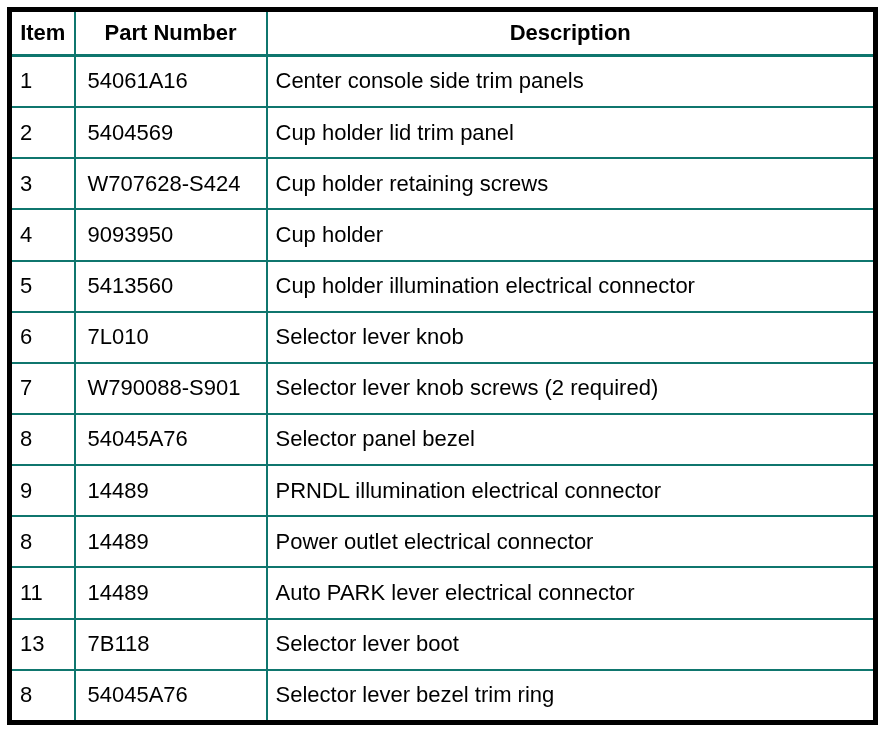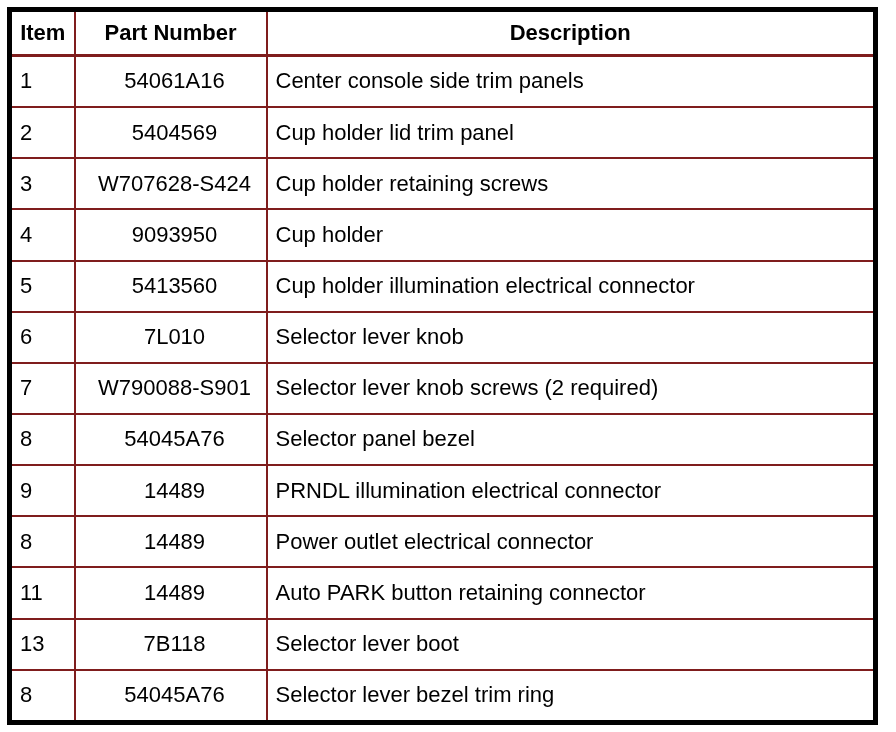--- a/index.html
+++ b/index.html
@@ -21,21 +21,21 @@
     height: 718px;
     margin: 7px 0 0 7px;
     border: 5px solid #000000;
     background: #ffffff;
   }
   table.parts-table col.col-item { width: 65px; }
   table.parts-table col.col-part { width: 192px; }
   table.parts-table col.col-desc { width: auto; }
   table.parts-table th,
   table.parts-table td {
-    border: 2px solid #7f1d1d;
+    border: 2px solid #0f766e;
     font-size: 22px;
     line-height: 1.1;
     color: #000000;
     vertical-align: middle;
     white-space: nowrap;
     overflow: hidden;
     padding: 0 4px 0 8px;
   }
   table.parts-table thead th {
     font-weight: bold;
@@ -44,21 +44,20 @@
     border-bottom-width: 3px;
     padding: 0 2px;
   }
   table.parts-table tbody td {
     text-align: left;
     height: 46px;
     font-weight: normal;
   }
   table.parts-table tbody td.part-col {
     padding-left: 12px;
-    text-align: center;
   }
 </style>
 </head>
 <body>
 
 <table class="parts-table">
   <colgroup>
     <col class="col-item">
     <col class="col-part">
     <col class="col-desc">
@@ -117,21 +116,21 @@
       <td>PRNDL illumination electrical connector</td>
     </tr>
     <tr>
       <td>8</td>
       <td class="part-col">14489</td>
       <td>Power outlet electrical connector</td>
     </tr>
     <tr>
       <td>11</td>
       <td class="part-col">14489</td>
-      <td>Auto PARK button retaining connector</td>
+      <td>Auto PARK lever electrical connector</td>
     </tr>
     <tr>
       <td>13</td>
       <td class="part-col">7B118</td>
       <td>Selector lever boot</td>
     </tr>
     <tr>
       <td>8</td>
       <td class="part-col">54045A76</td>
       <td>Selector lever bezel trim ring</td>

